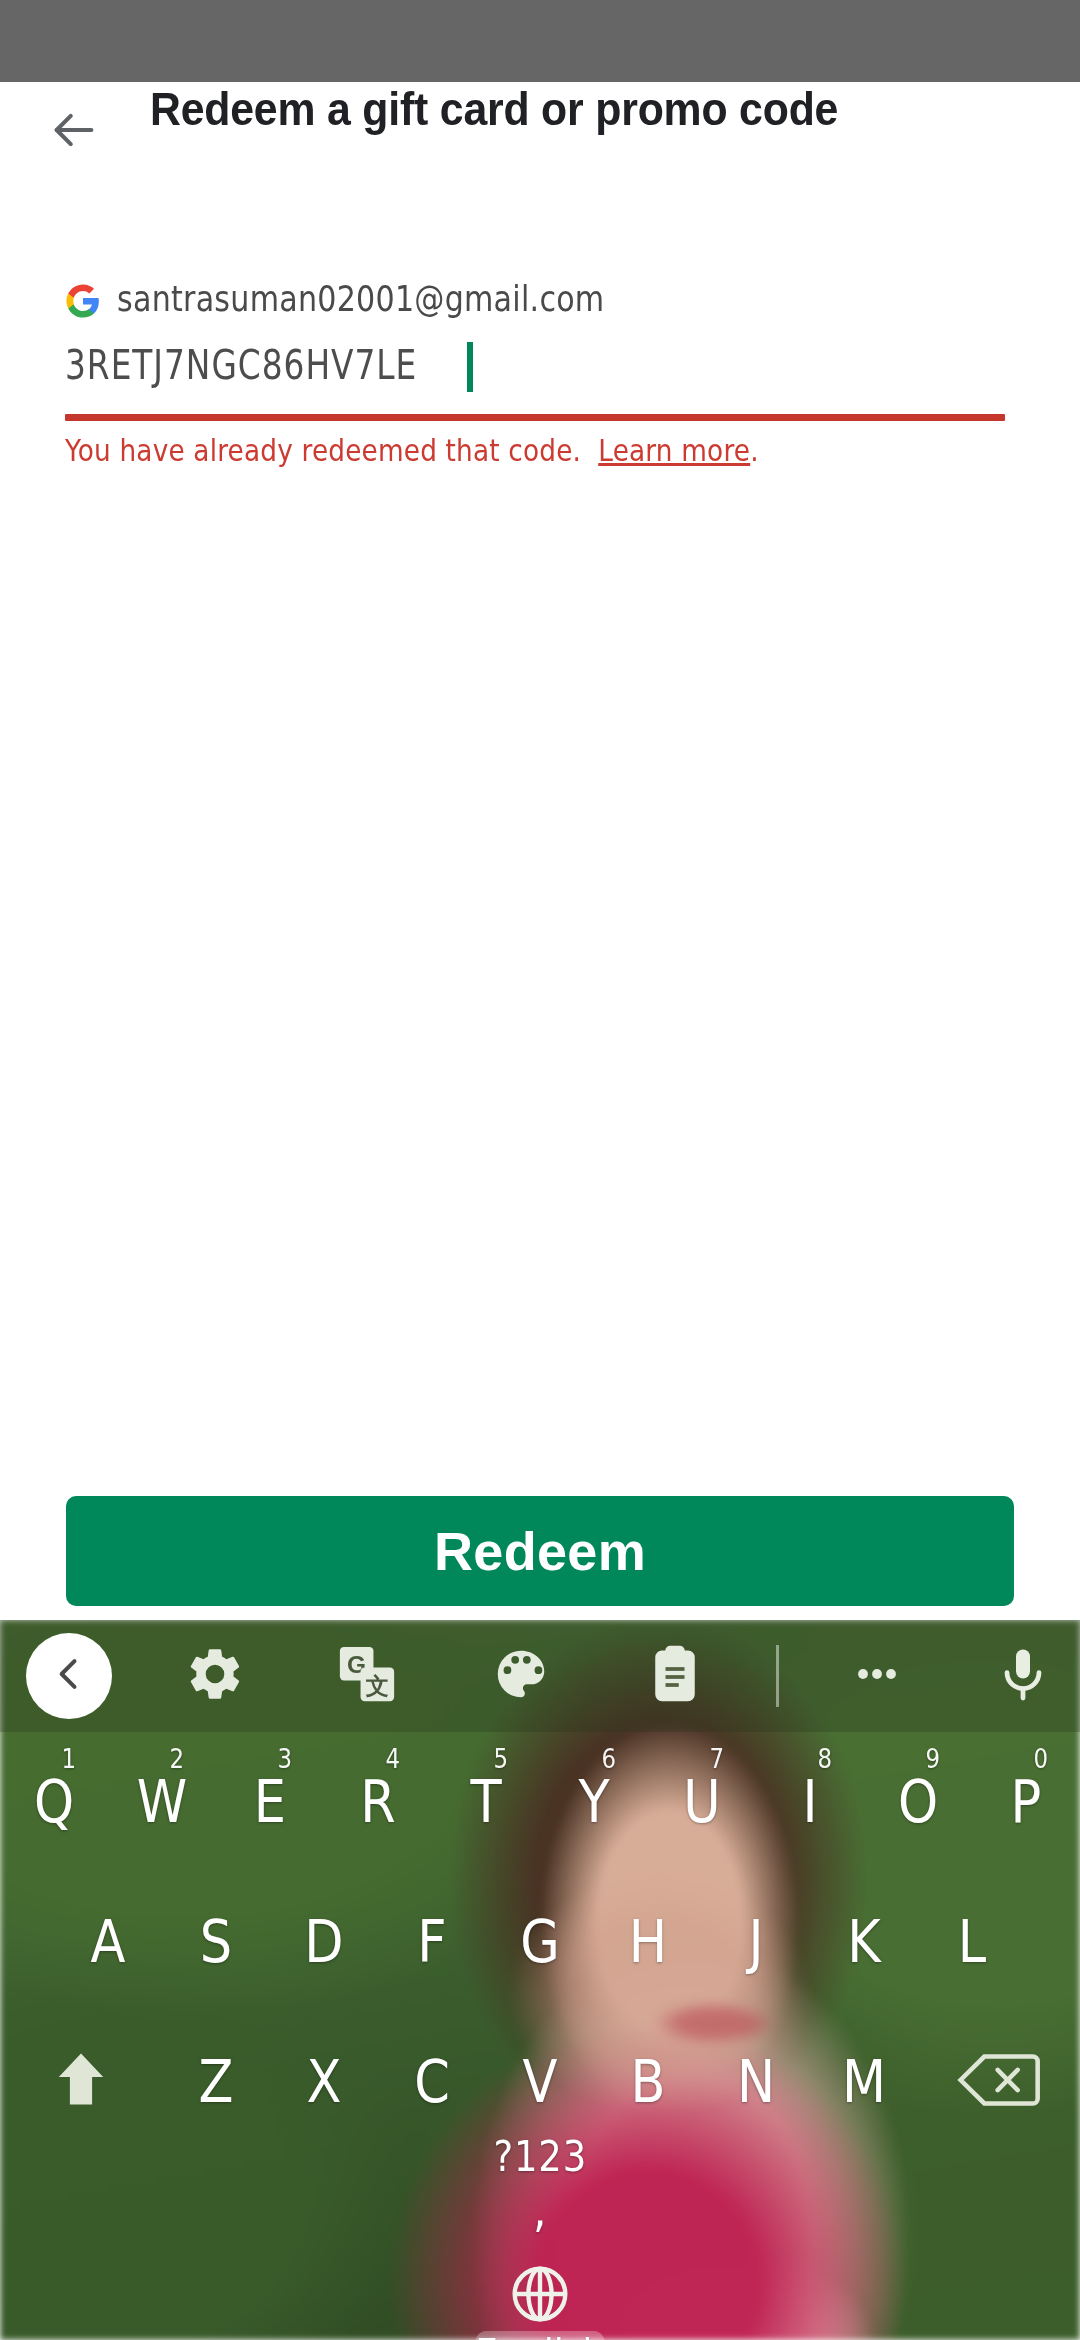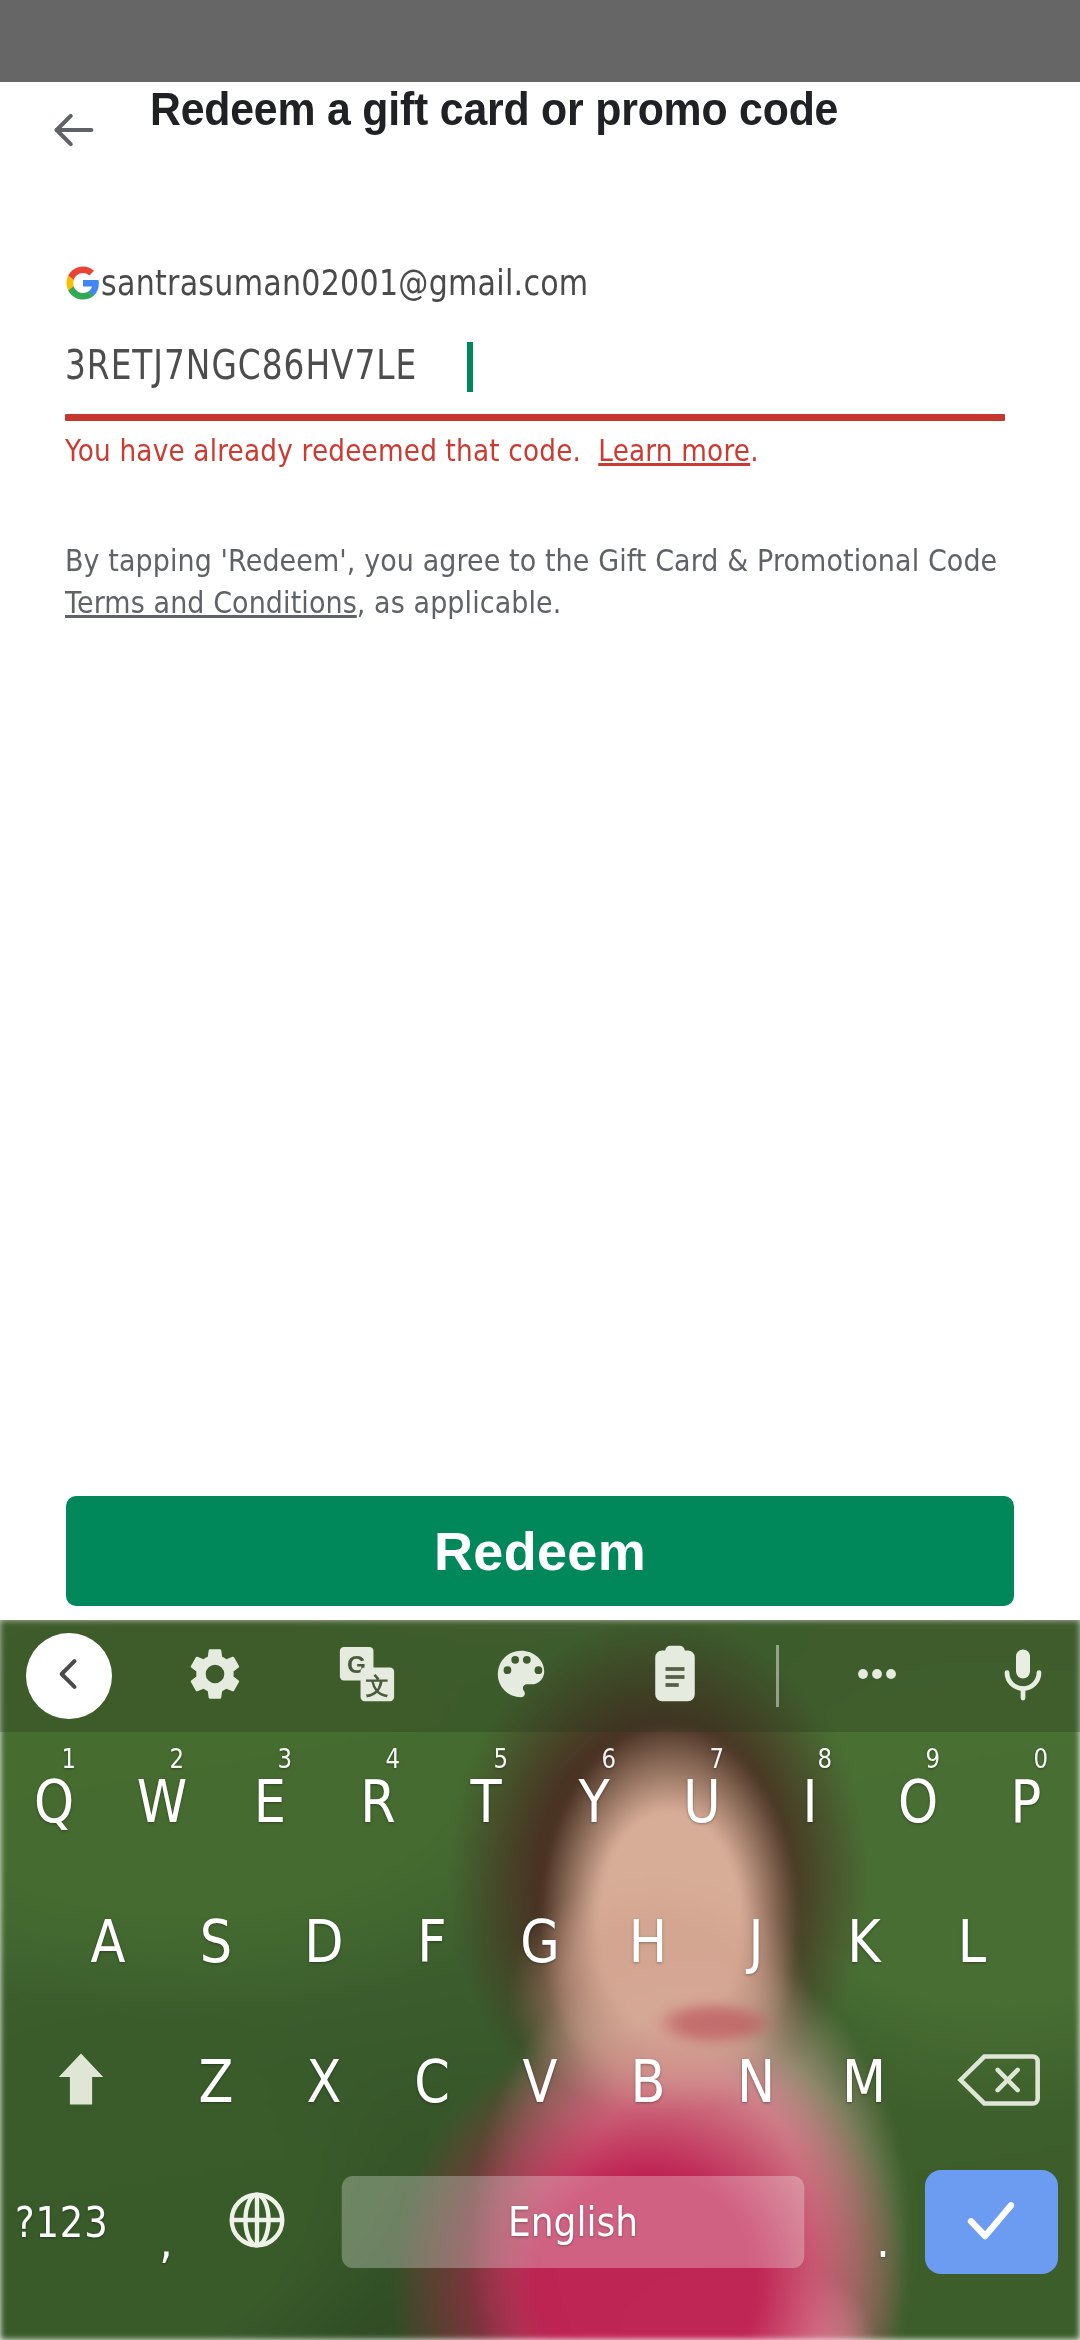--- a/index.html
+++ b/index.html
@@ -35,22 +35,22 @@
     transform:scaleX(0.93); transform-origin:left center;
   }
 
   
   .content{
     position:absolute; left:0; top:194px; width:1080px; height:1426px;
     background:#ffffff;
   }
 
   .account-row{
-    position:absolute; left:65px; top:69px;
-    display:flex; align-items:center; 
+    position:absolute; left:65px; top:85px;
+    display:flex; align-items:flex-end; gap:16px;
   }
   .g-logo{ width:36px; height:36px; display:block; flex:0 0 auto; }
   .account-email{
     font-size:35px; color:#4a4a4a; letter-spacing:0.3px;
     font-family:"DejaVu Sans", sans-serif;
     transform:scaleX(0.86); transform-origin:left center;
     white-space:nowrap;
   }
 
   .code-field{
@@ -158,21 +158,21 @@
 
   
   .kb-rows{ position:absolute; left:0; top:112px; width:1080px; height:608px; }
   .kb-row{
     position:absolute; left:0; width:1080px; height:140px;
     display:flex; align-items:center;
   }
   .row-1{ top:0; }
   .row-2{ top:140px; padding:0 54px; }
   .row-3{ top:280px; }
-  .row-4{ top:420px; }
+  .row-4{ top:400px;flex-direction:column; }
 
   .key{
     flex:1 1 0; height:140px; position:relative;
     display:flex; align-items:center; justify-content:center;
     color:#ffffff;
     font-family:"DejaVu Sans", sans-serif;
     font-size:58px; font-weight:400;
     text-shadow:0 1px 3px rgba(0,0,0,0.35);
     transform:scaleX(0.88);
   }
@@ -247,25 +247,20 @@
       <span class="caret"></span>
     </div>
     <div class="field-underline"></div>
   </div>
 
   <div class="error-row">
     <span>You have already redeemed that code.</span>
     <span>&nbsp;</span><a class="learn-more" href="#">Learn more</a><span>.</span>
   </div>
 
-  <div class="terms">
-    <div class="terms-inner">
-      <span>By tapping 'Redeem', you agree to the Gift Card &amp; Promotional Code </span><a class="tc-link" href="#">Terms and Conditions</a><span>, as applicable.</span>
-    </div>
-  </div>
 
   <div class="redeem-btn">Redeem</div>
 </div>
 
 <div class="keyboard">
   <div class="kb-bg"></div>
 
   <div class="kb-toolbar">
 
     <div class="kb-tool tool-back">

